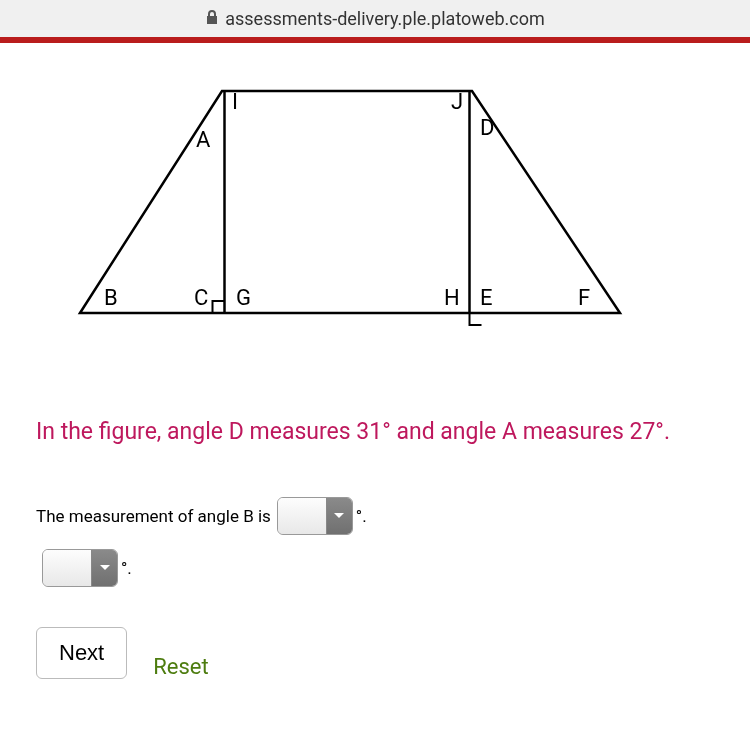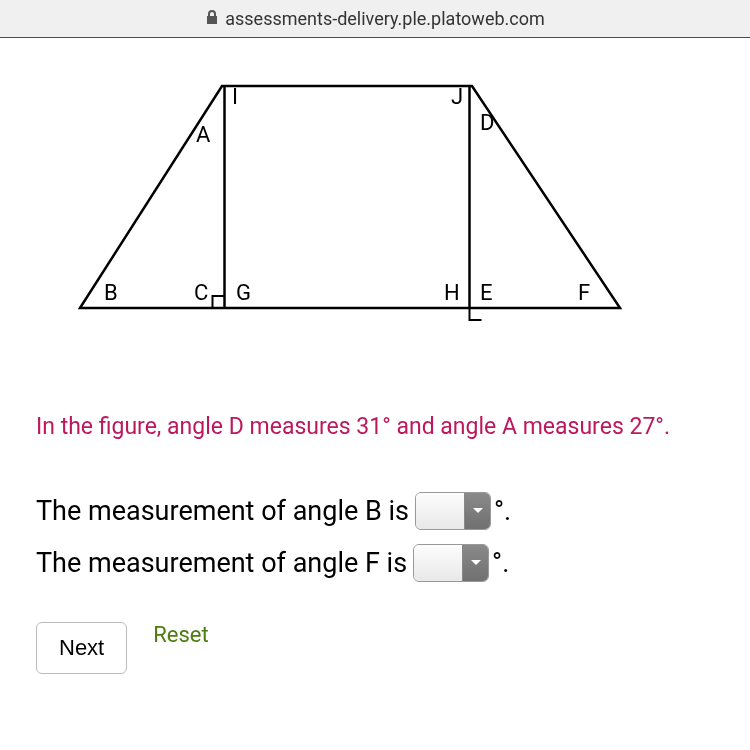--- a/index.html
+++ b/index.html
@@ -9,21 +9,21 @@
     }
     body {
       font-family: -apple-system, BlinkMacSystemFont, "Segoe UI", Roboto, Helvetica, Arial, sans-serif;
       background: #ffffff;
       width: 750px;
       height: 750px;
       overflow: hidden;
     }
     .url-bar {
       background: #f0f0f0;
-      border-bottom: 1px solid #b91c1c;
+      border-bottom: 6px solid #b91c1c;
       padding: 8px 0;
       text-align: center;
       font-size: 18px;
       color: #333;
       display: flex;
       justify-content: center;
       align-items: center;
       gap: 6px;
     }
     .lock-icon svg {
@@ -39,21 +39,21 @@
       font-size: 23px;
       color: #be185d;
       line-height: 1.3;
     }
     .answers {
       margin-top: 50px;
     }
     .answer-row {
       display: flex;
       align-items: center;
-      font-size: 27px;
+      font-size: 17px;
       color: #000;
       margin-bottom: 14px;
     }
     .dropdown {
       display: inline-flex;
       align-items: stretch;
       height: 38px;
       border: 1px solid #999;
       border-radius: 6px;
       margin-left: 6px;
@@ -74,21 +74,21 @@
     }
     .dropdown-arrow svg {
       fill: #fff;
     }
     .degree {
       margin-left: 3px;
     }
     .buttons {
       margin-top: 40px;
       display: flex;
-      align-items: flex-start;
+      align-items: flex-end;
       gap: 26px;
     }
     .next-btn {
       padding: 12px 22px;
       font-size: 22px;
       border: 1px solid #bbb;
       border-radius: 6px;
       background: #fff;
       cursor: pointer;
     }
@@ -146,21 +146,20 @@
         <span class="dropdown-body"></span>
         <span class="dropdown-arrow">
           <svg width="12" height="8" viewBox="0 0 12 8">
               <path d="M1 1 L6 6 L11 1 Z"></path>
             </svg>
         </span>
       </span>
       <span class="degree">°.</span>
     </div>
     <div class="answer-row">
-      <span>The measurement of angle F is</span>
       <span class="dropdown">
         <span class="dropdown-body"></span>
         <span class="dropdown-arrow">
           <svg width="12" height="8" viewBox="0 0 12 8">
               <path d="M1 1 L6 6 L11 1 Z"></path>
             </svg>
         </span>
       </span>
       <span class="degree">°.</span>
     </div>

